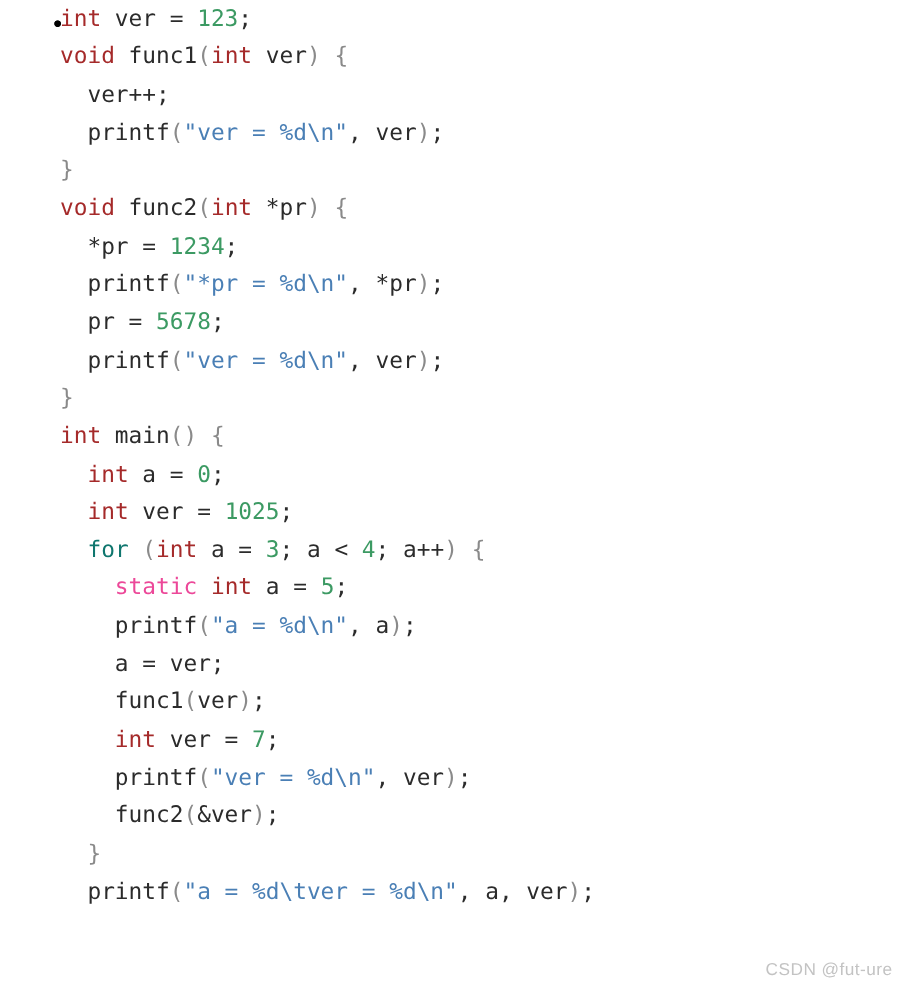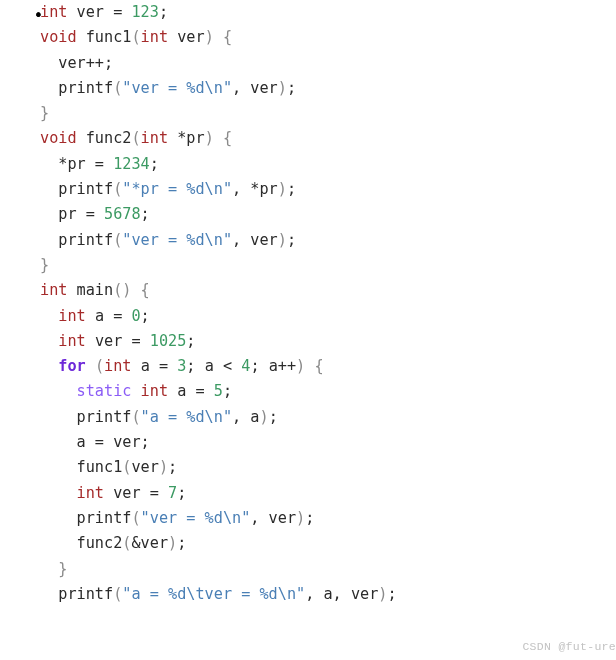--- a/index.html
+++ b/index.html
@@ -56,33 +56,33 @@
   }
   .code-line {
     display: block;
     height: 25.3px;
     padding-left: 40px;
     white-space: pre;
   }
 
   
   .tok-kw      { color: #a52a2a; }              
-  .tok-kw-ctrl { color: #6d28d9; font-weight: bold; } 
-  .tok-kw-stor { color: #8b5cf6; }              
+  .tok-kw-ctrl { color: #0f766e; font-weight: normal; } 
+  .tok-kw-stor { color: #ec4899; }              
   .tok-num     { color: #3c9a63; }              
   .tok-str     { color: #4a7fb5; }              
   .tok-punc    { color: #8a8a8a; }              
   .tok-plain   { color: #2b2b2b; }
 
   
   .watermark {
     position: absolute;
-    right: 0;
+    right: 21px;
     bottom: 7px;
-    font-family: Liberation Mono, monospace;
+    font-family: Liberation Sans, sans-serif;
     font-size: 11.5px;
     color: #c3c3c3;
     letter-spacing: 0.3px;
     white-space: nowrap;
     user-select: none;
   }
 </style>
 </head>
 <body>
 

